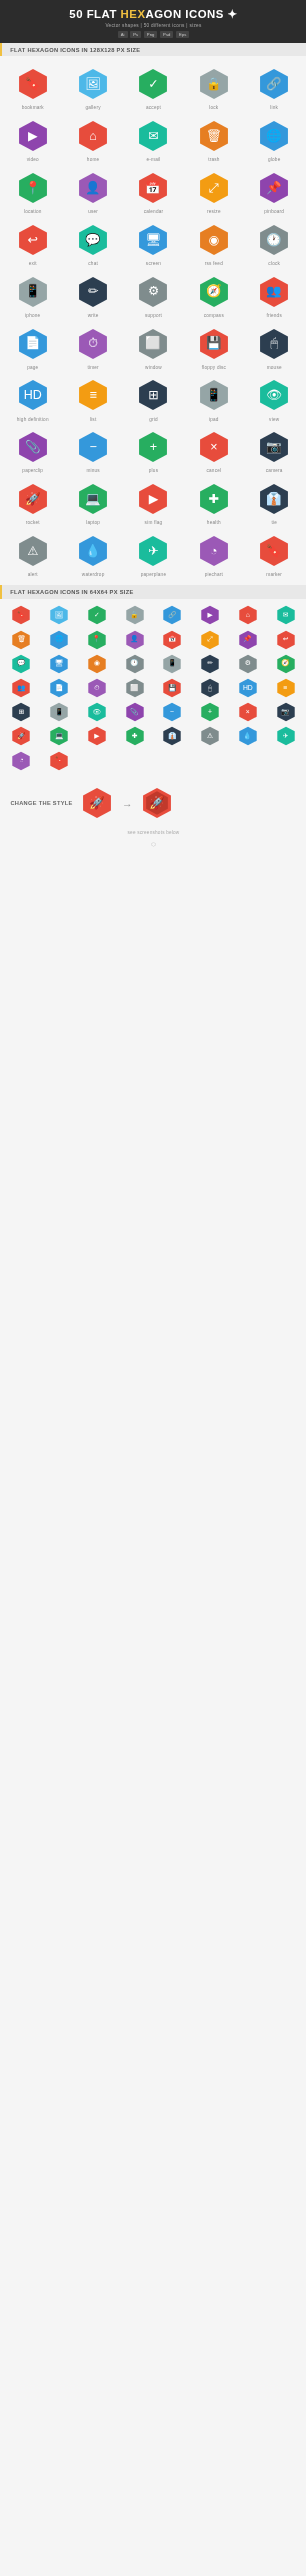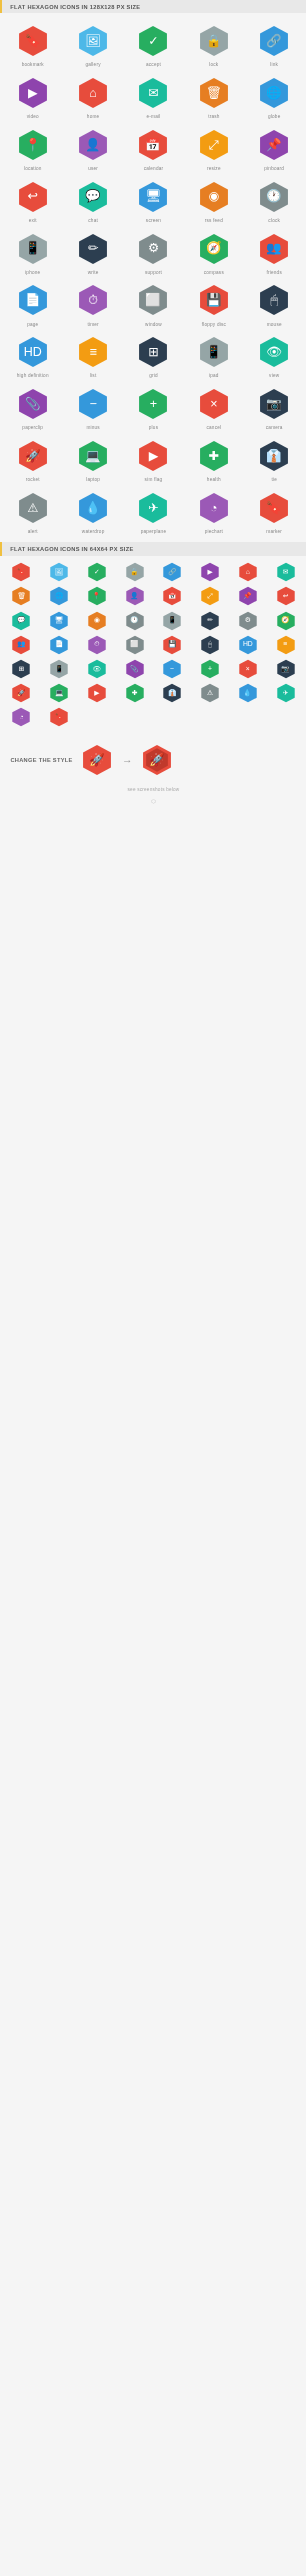--- a/index.html
+++ b/index.html
@@ -200,20 +200,33 @@
       padding: 4.2px;
       font-size: 5.2px;
       color: #bbb;
     }
   </style>
 </head>
 <body>
 
 <div class="page-wrapper">
 
+  <div class="header">
+    <div class="header-title">
+      <span>50 FLAT </span><span class="hex-word">HEX</span><span>AGON</span><span> Icons ✦</span>
+    </div>
+    <div class="header-subtitle">Vector shapes | 50 different icons | sizes</div>
+    <div class="header-tags">
+      <span class="header-tag">Ai</span>
+      <span class="header-tag">Ps</span>
+      <span class="header-tag">Png</span>
+      <span class="header-tag">Psd</span>
+      <span class="header-tag">Eps</span>
+    </div>
+  </div>
 
   <div class="section-label">FLAT HEXAGON ICONS in 128x128 px size</div>
 
   <div class="icon-grid" id="large-grid">
       <div class="icon-cell">
         <div class="hex-wrap">
           <div class="hex">
             <svg class="hex-bg" viewBox="0 0 62 62">
               <polygon points="31,2 58,16.5 58,45.5 31,60 4,45.5 4,16.5" fill="#e74c3c"></polygon>
             </svg>

